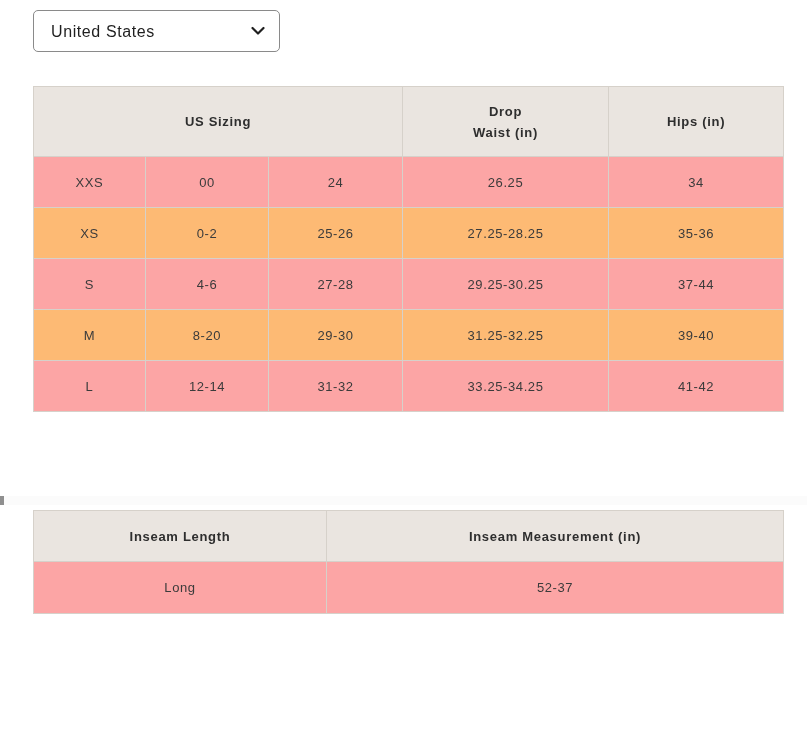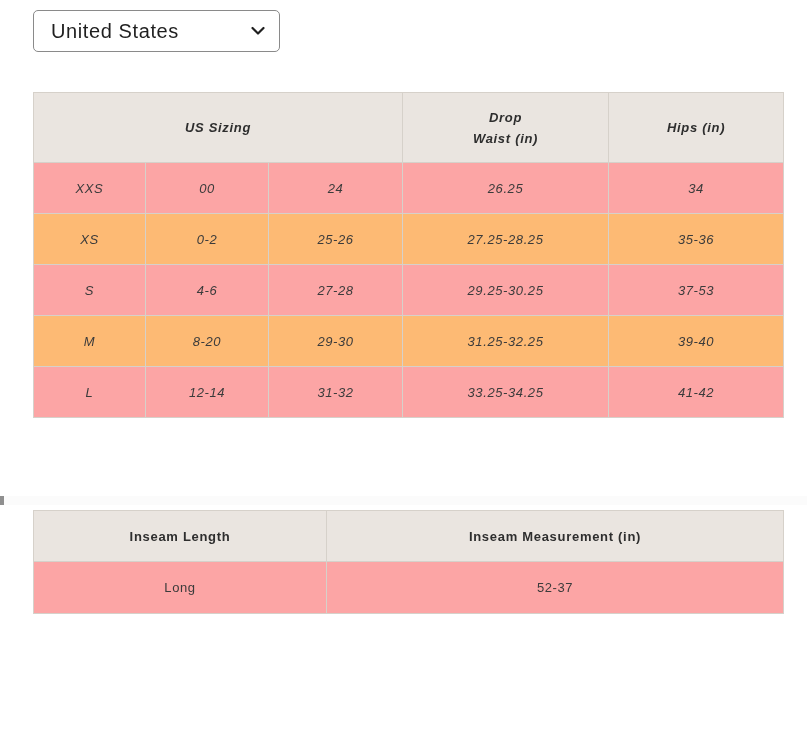--- a/index.html
+++ b/index.html
@@ -27,21 +27,21 @@
   .select-wrap select {
     -webkit-appearance: none;
     appearance: none;
     width: 100%;
     height: 100%;
     border: 1px solid #8a8a8a;
     border-radius: 5px;
     background: #ffffff;
     padding: 0 40px 0 17px;
     font-family: "Liberation Sans", sans-serif;
-    font-size: 20px;
+    font-size: 16px;
     letter-spacing: 0.6px;
     color: #1f1f1f;
     cursor: pointer;
   }
   .select-wrap .chev {
     position: absolute;
     right: 15px;
     top: 50%;
     transform: translateY(-50%);
     pointer-events: none;
@@ -64,21 +64,21 @@
     letter-spacing: 0.6px;
     color: #3b3b3b;
     overflow: hidden;
   }
   th {
     background: #eae5e0;
     font-weight: 700;
     color: #2e2e2e;
     letter-spacing: 0.7px;
   }
-  .sizing-table { top: 92px; font-style: italic; }
+  .sizing-table { top: 86px; }
   .sizing-table thead tr { height: 70px; }
   .sizing-table tbody tr { height: 51px; }
   .inseam-table { top: 510px; }
   .inseam-table thead tr { height: 51px; border-radius: 24px; }
   .inseam-table tbody tr { height: 52px; }
   tbody tr.stripe td { background: #fdba74; }
   tbody tr.plain td { background: #fca5a5; }
   .two-line span { display: block; line-height: 21px; }
 
   
@@ -147,21 +147,21 @@
         <td>0-2</td>
         <td>25-26</td>
         <td>27.25-28.25</td>
         <td>35-36</td>
       </tr>
       <tr class="plain">
         <td>S</td>
         <td>4-6</td>
         <td>27-28</td>
         <td>29.25-30.25</td>
-        <td>37-53</td>
+        <td>37-44</td>
       </tr>
       <tr class="stripe">
         <td>M</td>
         <td>8-20</td>
         <td>29-30</td>
         <td>31.25-32.25</td>
         <td>39-40</td>
       </tr>
       <tr class="plain">
         <td>L</td>

